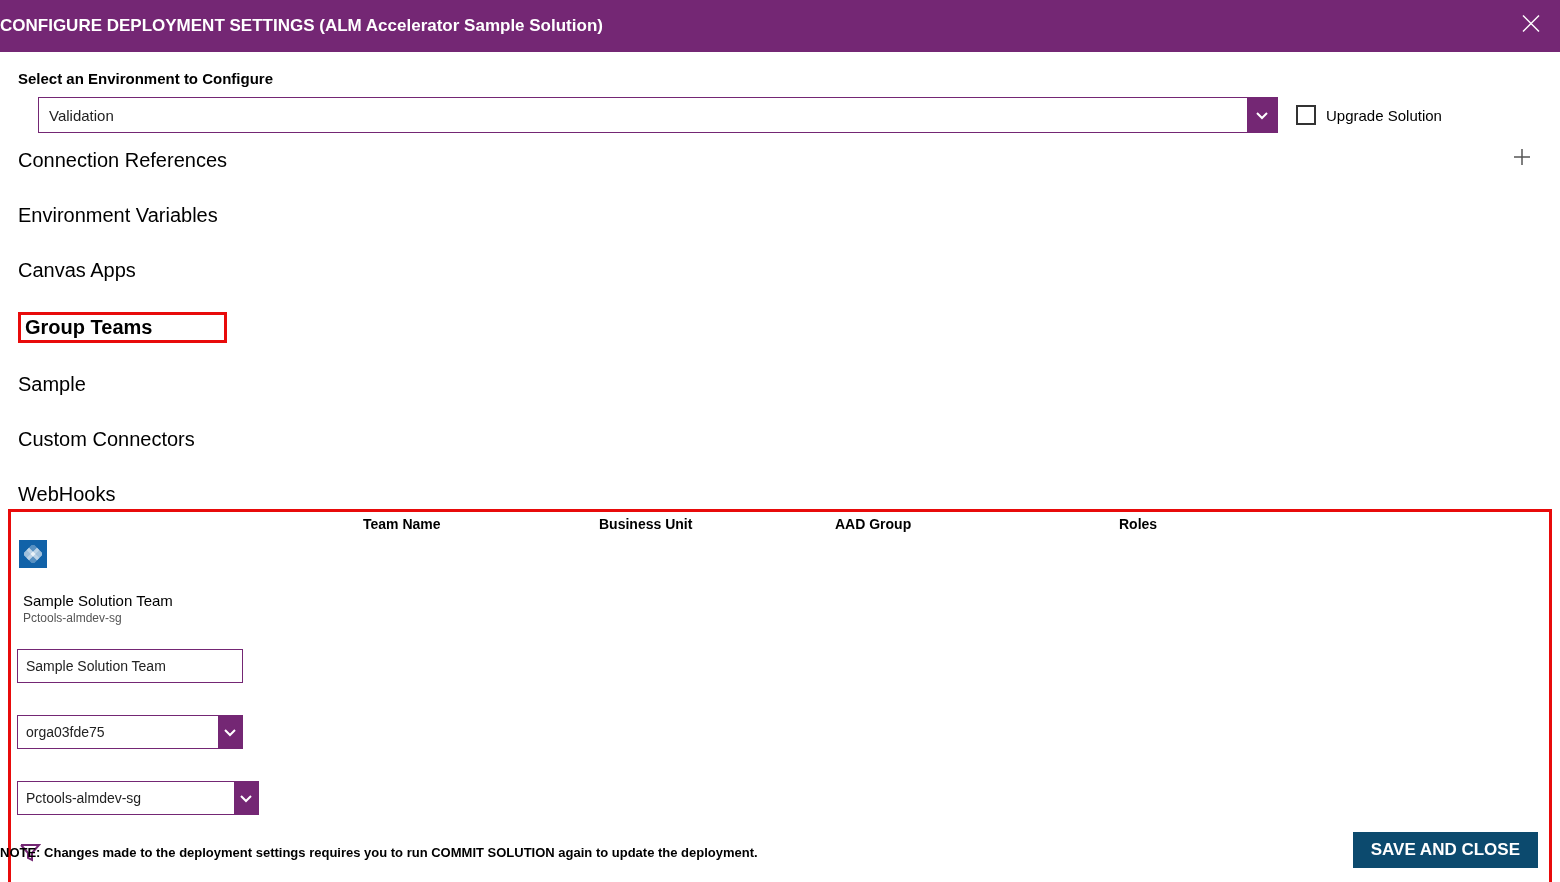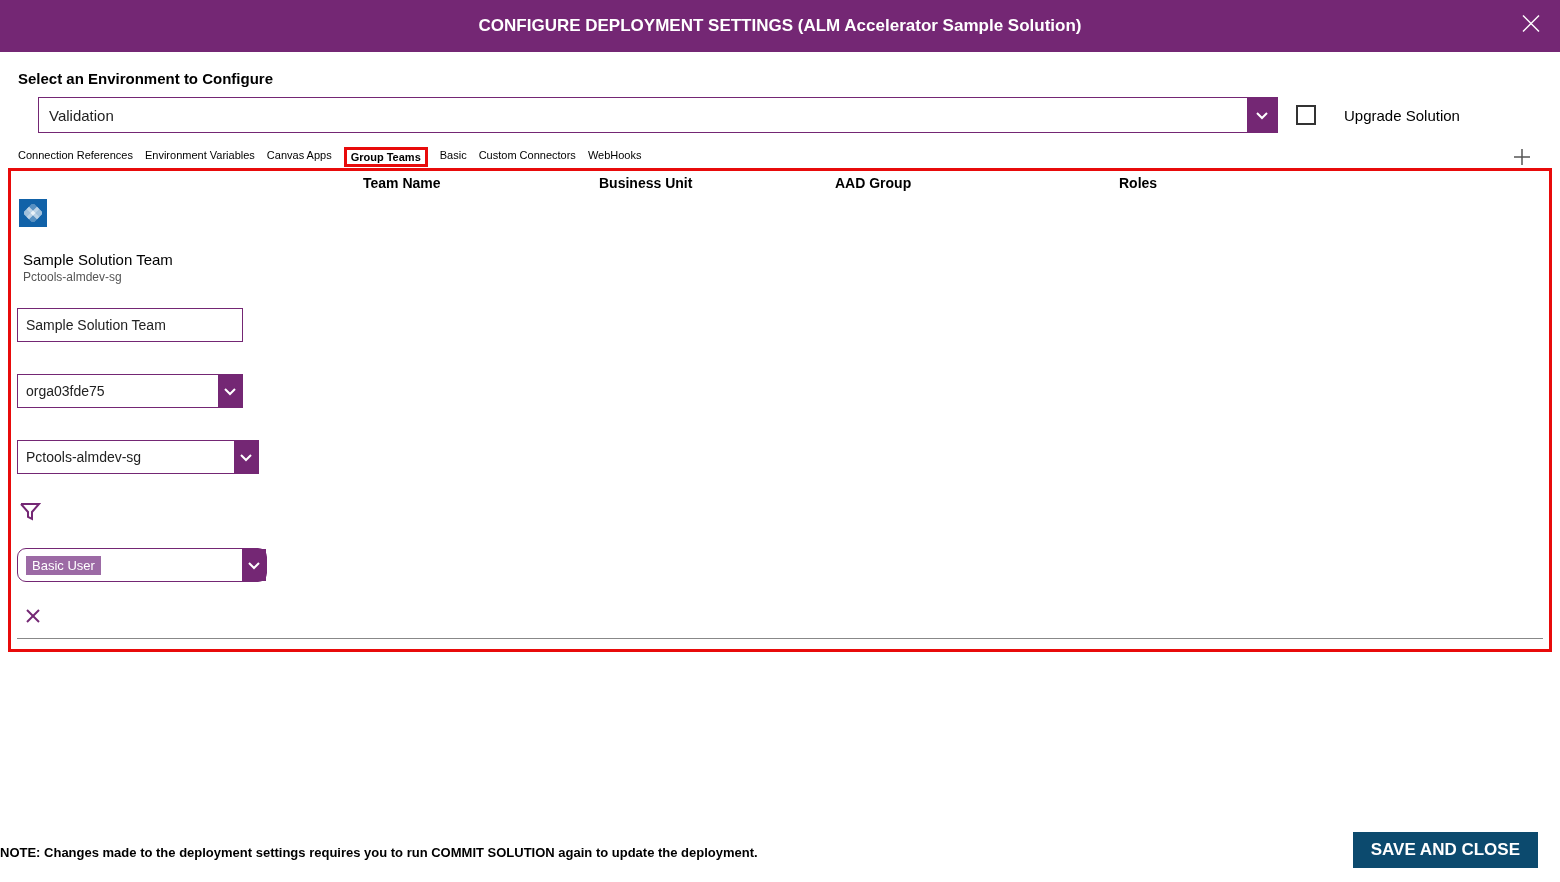--- a/index.html
+++ b/index.html
@@ -4,21 +4,20 @@
 <style>
   * { box-sizing: border-box; margin: 0; padding: 0; font-family: "Segoe UI", Arial, sans-serif; }
   body { width: 1560px; height: 882px; background: #fff; position: relative; }
 
   .header {
     background: #742774;
     color: #fff;
     height: 52px;
     display: flex;
     align-items: center;
-    justify-content: center;
     position: relative;
     font-size: 17px;
     font-weight: 600;
   }
   .header .close {
     position: absolute;
     right: 18px;
     top: 50%;
     transform: translateY(-50%);
     cursor: pointer;
@@ -45,25 +44,25 @@
   .env-select .chev {
     background: #742774;
     width: 30px;
     height: 100%;
     position: absolute;
     right: 0; top: 0;
     display: flex; align-items: center; justify-content: center;
   }
   .env-select .chev svg { stroke: #fff; stroke-width: 2; fill: none; }
 
-  .upgrade { display: flex; align-items: center; gap: 28px; font-size: 15px; color: #000; }
+  .upgrade { display: flex; align-items: center; gap: 10px; font-size: 15px; color: #000; }
   .upgrade .cb { width: 20px; height: 20px; border: 2px solid #333; }
 
   .tabs-row { display: flex; align-items: center; position: relative; margin-top: 4px; }
-  .tabs { display: flex; gap: 12px; font-size: 11px; color: #000; }
+  .tabs { display: flex; gap: 28px; font-size: 20px; color: #000; flex-direction: column; }
   .tabs .tab { padding: 2px 0; cursor: pointer; }
   .tabs .tab.sel { border: 3px solid #e80b0b; font-weight: 700; padding: 1px 4px; }
   .add-btn { position: absolute; right: 10px; top: 0; cursor: pointer; }
   .add-btn svg { stroke: #555; stroke-width: 1.5; }
 
   .body-highlight {
     border: 3px solid #e80b0b;
     margin-top: 1px;
     padding: 4px 6px 10px 6px;
     position: relative;
@@ -189,21 +188,21 @@
       <span>Upgrade Solution</span>
     </label>
   </div>
 
   <div class="tabs-row">
     <div class="tabs">
       <span class="tab">Connection References</span>
       <span class="tab">Environment Variables</span>
       <span class="tab">Canvas Apps</span>
       <span class="tab sel">Group Teams</span>
-      <span class="tab">Basic</span>
+      <span class="tab">Sample</span>
       <span class="tab">Custom Connectors</span>
       <span class="tab">WebHooks</span>
     </div>
     <span class="add-btn">
       <svg width="20" height="20" viewBox="0 0 20 20">
           <line x1="10" y1="2" x2="10" y2="18"></line>
           <line x1="2" y1="10" x2="18" y2="10"></line>
         </svg>
     </span>
   </div>

